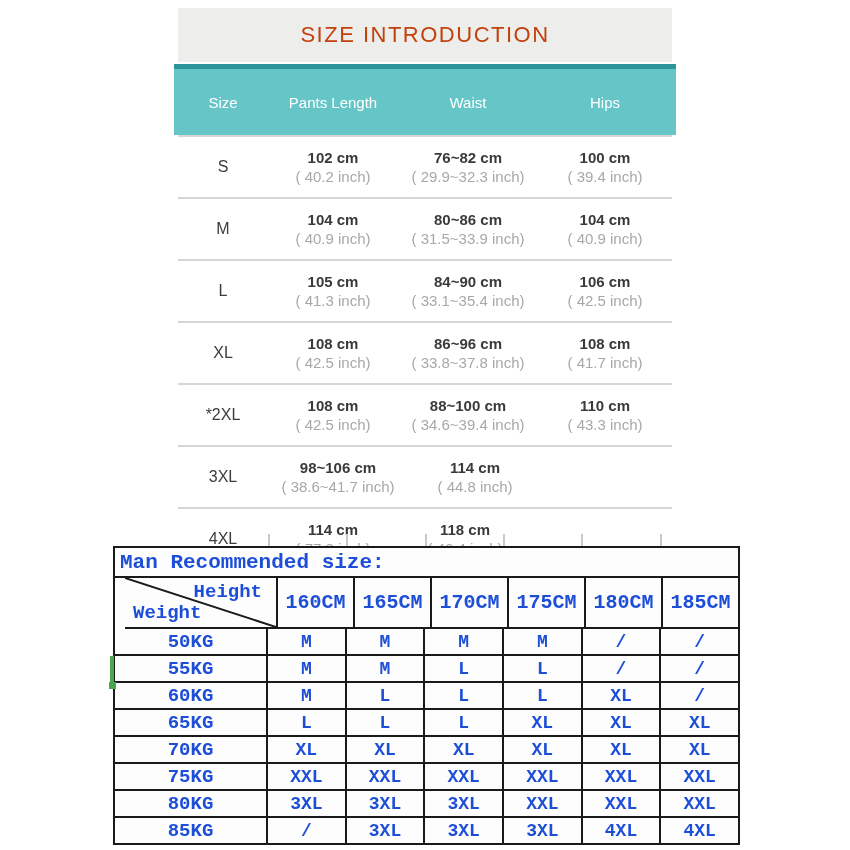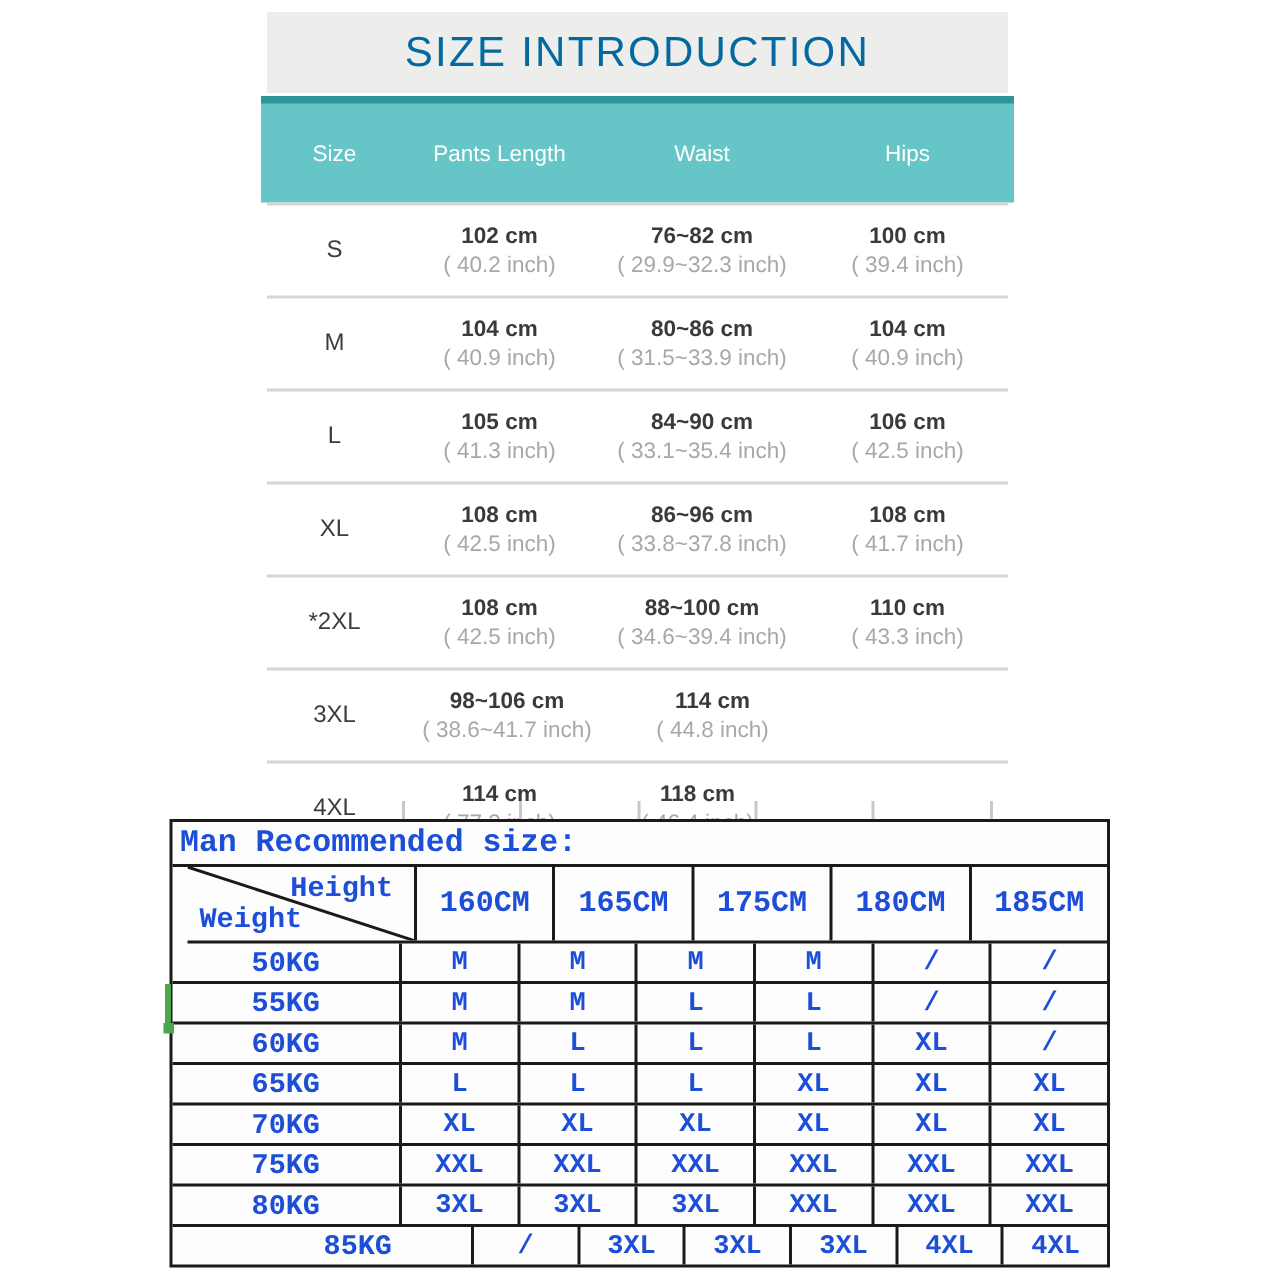--- a/index.html
+++ b/index.html
@@ -5,21 +5,21 @@
   html,body{margin:0;padding:0;}
   body{
     width:850px;height:850px;position:relative;background:#ffffff;
     font-family:"Liberation Sans",sans-serif;overflow:hidden;
   }
 
   
   .size-table{position:absolute;left:178px;top:8px;width:494px;}
   .st-title{
     height:54px;background:#edeeeb;display:flex;align-items:center;justify-content:center;
-    font-size:28px;letter-spacing:1.5px;color:#0369a1;white-space:nowrap;
+    font-size:22px;letter-spacing:1.5px;color:#c2410c;white-space:nowrap;
   }
   .st-header{
     margin:2px -4px 0 -4px;border-top:5px solid #2b959a;background:#65c5c7;
     height:34px;display:flex;align-items:center;color:#ffffff;font-size:15px;padding:16px 4px;
   }
   .hc{text-align:center;}
   .c1{width:90px;flex-shrink:0;}
   .c2{width:130px;flex-shrink:0;}
   .c3{width:140px;flex-shrink:0;}
   .c4{width:134px;flex-shrink:0;}
@@ -44,21 +44,21 @@
     padding-left:5px;font-size:21px;white-space:nowrap;
   }
   .rec-header{display:flex;height:49px;border-bottom:2px solid #1a1a1a;margin-left:10px;}
   .corner{width:151px;flex-shrink:0;position:relative;border-right:2px solid #1a1a1a;}
   .corner svg{position:absolute;left:0;top:0;width:100%;height:100%;}
   .corner .ht{position:absolute;top:3px;right:14px;font-size:19px;}
   .corner .wt{position:absolute;bottom:3px;left:8px;font-size:19px;}
   .hcell{flex:1;border-right:2px solid #1a1a1a;display:flex;align-items:center;justify-content:center;font-size:20px;}
   .hcell:last-child{border-right:none;}
   .rec-row{display:flex;height:25px;border-bottom:2px solid #1a1a1a;}
-  .rec-row:last-child{border-bottom:none;padding-left:48px;}
+  .rec-row:last-child{border-bottom:none;}
   .wcell{width:151px;flex-shrink:0;border-right:2px solid #1a1a1a;display:flex;align-items:center;justify-content:center;font-size:19px;}
   .ccell{flex:1;border-right:2px solid #1a1a1a;display:flex;align-items:center;justify-content:center;font-size:18px;}
   .ccell:last-child{border-right:none;}
 
   
   .marker-bar{position:absolute;left:110px;top:656px;width:4px;height:28px;background:#4ca64c;}
   .marker-dot{position:absolute;left:109px;top:682px;width:7px;height:7px;background:#4ca64c;}
 </style>
 </head>
 <body>
@@ -196,20 +196,21 @@
     <div class="rec-header">
       <div class="corner">
         <svg viewBox="0 0 100 100" preserveAspectRatio="none">
           <line x1="0" y1="0" x2="100" y2="100" stroke="#1a1a1a" stroke-width="2" vector-effect="non-scaling-stroke"></line>
         </svg>
         <span class="ht">Height</span>
         <span class="wt">Weight</span>
       </div>
       <div class="hcell">160CM</div>
       <div class="hcell">165CM</div>
+      <div class="hcell">170CM</div>
       <div class="hcell">175CM</div>
       <div class="hcell">180CM</div>
       <div class="hcell">185CM</div>
     </div>
 
     <div class="rec-row">
       <div class="wcell">50KG</div>
       <div class="ccell">M</div>
       <div class="ccell">M</div>
       <div class="ccell">M</div>

